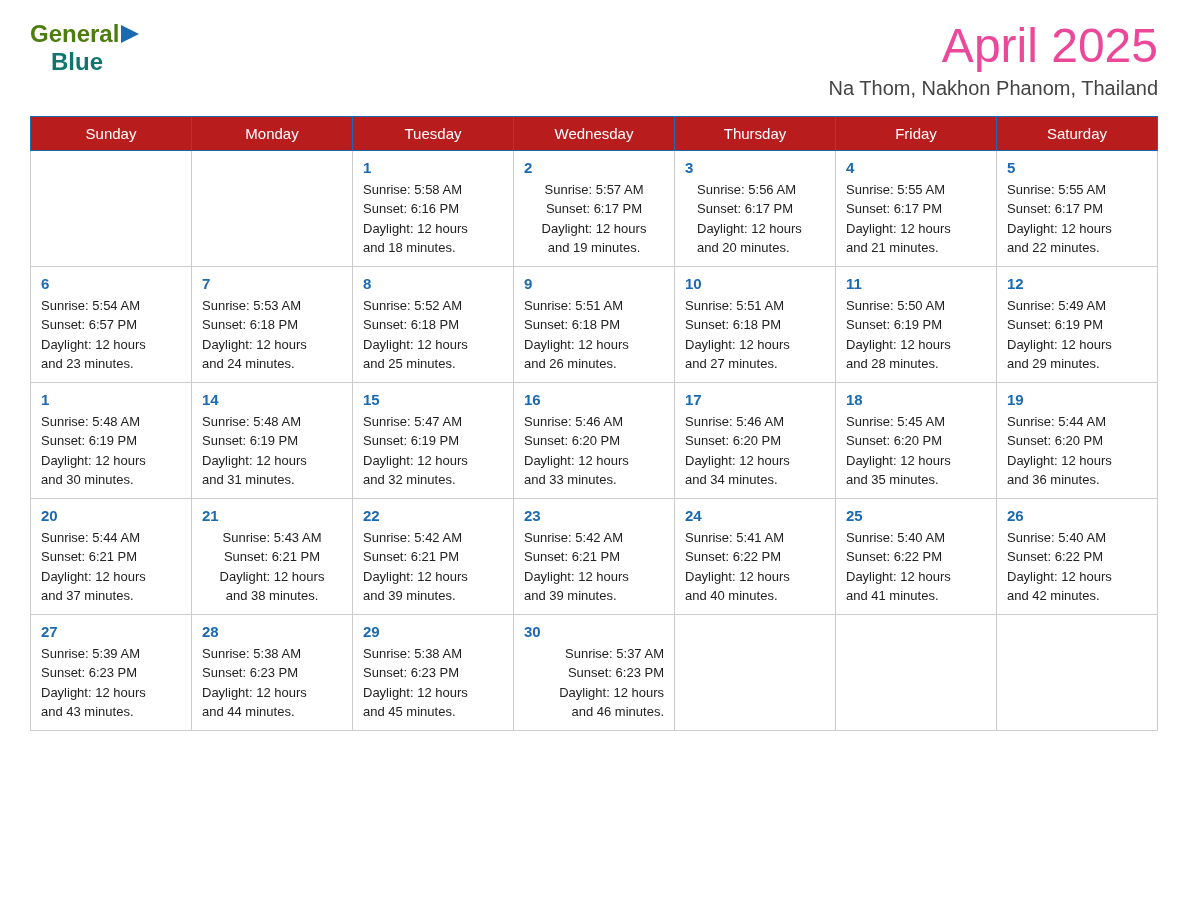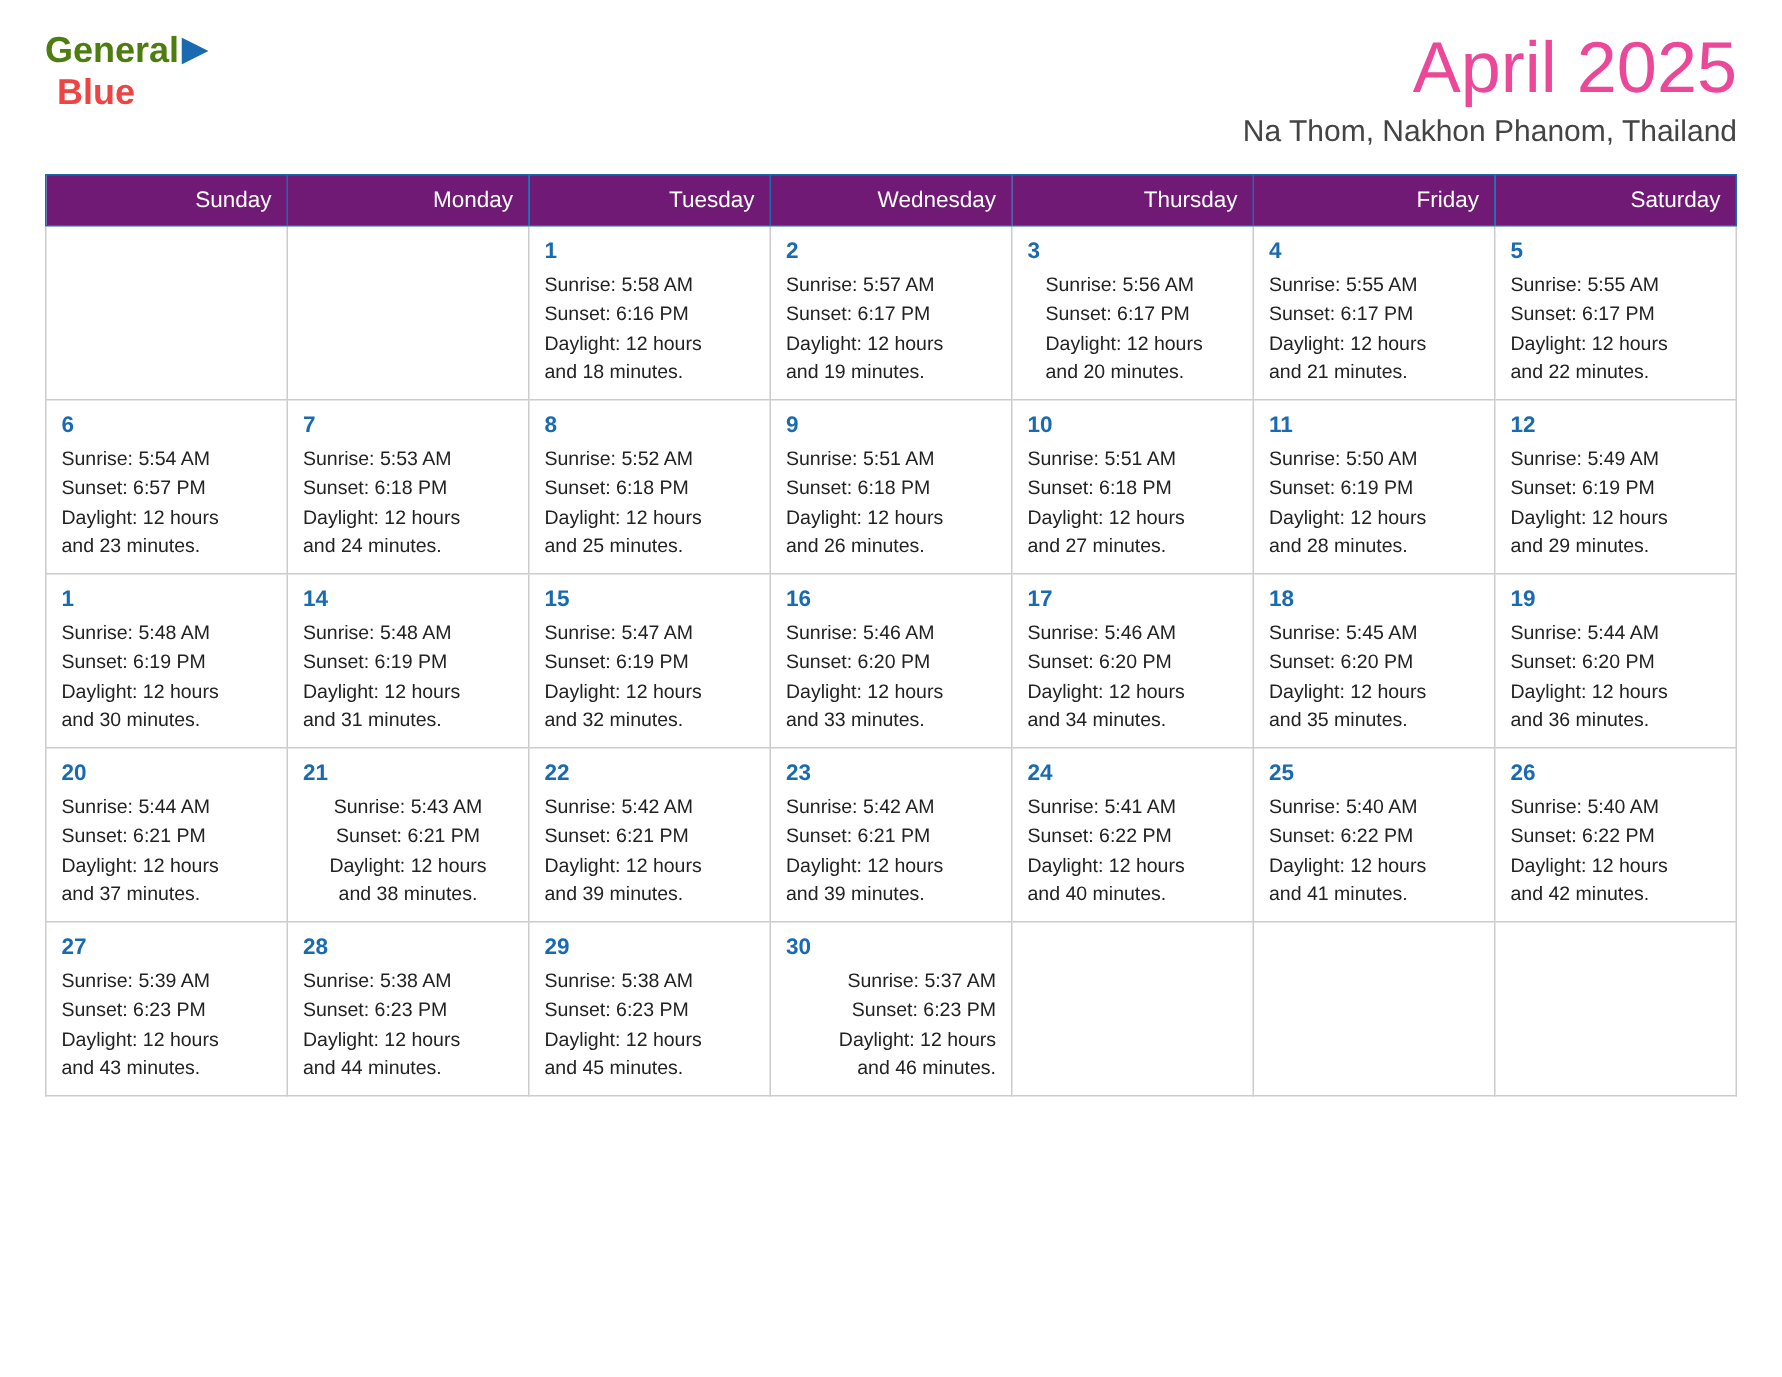--- a/index.html
+++ b/index.html
@@ -29,26 +29,26 @@
       font-size: 20px;
       color: #444;
       margin-top: 4px;
     }
     .calendar-table {
       width: 100%;
       border-collapse: collapse;
       table-layout: fixed;
     }
     .calendar-table th {
-      background-color: #701a75;
+      background-color: #b91c1c;
       color: #fff;
       padding: 8px 10px;
       font-size: 15px;
       font-weight: normal;
-      text-align: right;
+      text-align: center;
       border: 1px solid #1a6ab1;
     }
     .calendar-table td {
       vertical-align: top;
       padding: 8px 10px;
       border: 1px solid #ccc;
       font-size: 13px;
       color: #222;
       height: 110px;
     }
@@ -89,21 +89,21 @@
   <div class="logo-wrapper">
     <div class="logo-line1">
       <span style="font-size:24px;font-weight:bold;color:#4d7c0f;">General</span>
       <div style="display:inline-flex;align-items:center;margin-left:2px;">
         <svg width="18" height="18" viewBox="0 0 18 18">
           <polygon points="0,0 18,9 0,18" fill="#1a6ab1"></polygon>
         </svg>
       </div>
     </div>
     <div class="logo-line2">
-      <span style="font-size:24px;font-weight:bold;color:#ef4444;margin-left:8px;">Blue</span>
+      <span style="font-size:24px;font-weight:bold;color:#0f766e;margin-left:21px;">Blue</span>
     </div>
   </div>
   <div class="title-area">
     <div class="calendar-title">April 2025</div>
     <div class="calendar-subtitle">Na Thom, Nakhon Phanom, Thailand</div>
   </div>
 </div>
 
 <table class="calendar-table">
   <thead>
@@ -123,21 +123,21 @@
         <td class="empty-cell"></td>
         <td>
           <span class="day-number">1</span>
           <div class="day-info" style="white-space: pre-line;">Sunrise: 5:58 AM
 Sunset: 6:16 PM
 Daylight: 12 hours
 and 18 minutes.</div>
         </td>
         <td>
           <span class="day-number">2</span>
-          <div class="day-info" style="white-space: pre-line;">Sunrise: 5:57 AM
+          <div class="day-info" style="white-space: pre-line; text-align: center;">Sunrise: 5:57 AM
 Sunset: 6:17 PM
 Daylight: 12 hours
 and 19 minutes.</div>
         </td>
         <td>
           <span class="day-number">3</span>
           <div class="day-info" style="white-space: pre-line; margin-left: 12px;">Sunrise: 5:56 AM
 Sunset: 6:17 PM
 Daylight: 12 hours
 and 20 minutes.</div>

